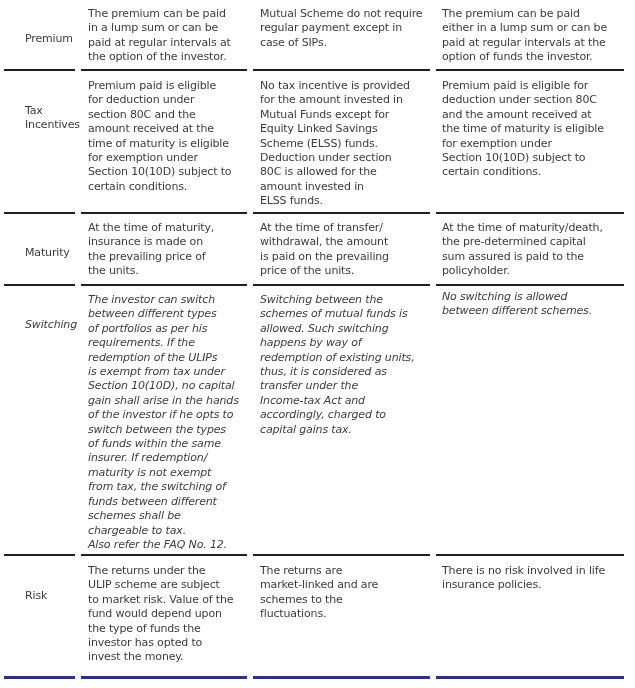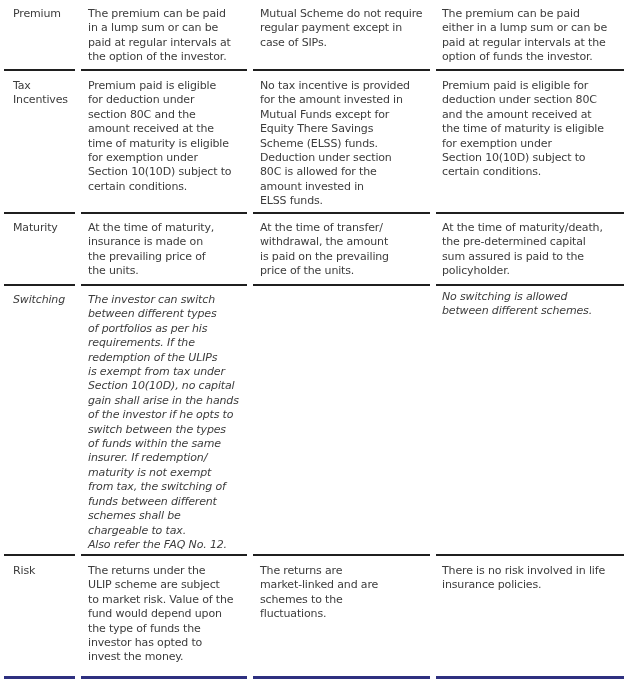--- a/index.html
+++ b/index.html
@@ -10,21 +10,21 @@
     }
     .tbl { position: absolute; left: 0; top: 0; width: 635px; }
     .row { position: relative; display: block; }
     .cell {
       position: absolute; top: 0;
       font-size: 11px; line-height: 14.4px;
       letter-spacing: -0.15px;
       white-space: pre-line;
       color: #3c3c3c;
     }
-    .c1 { left: 13px; width: 62px; }
+    .c1 { left: 25px; width: 62px; margin-top: 25px; }
     .c2 { left: 88px; width: 160px; }
     .c3 { left: 260px; width: 172px; }
     .c4 { left: 442px; width: 185px; }
     .rule { position: absolute; height: 2px; background: #1f1f1f; }
     .rule.blue { background: #2e3080; height: 3px; }
     .r1 { left: 4px; width: 71px; }
     .r2 { left: 81px; width: 166px; }
     .r3 { left: 253px; width: 177px; }
     .r4 { left: 436px; width: 188px; }
   </style>
@@ -59,21 +59,21 @@
 for deduction under
 section 80C and the
 amount received at the
 time of maturity is eligible
 for exemption under
 Section 10(10D) subject to
 certain conditions.</div>
     <div class="cell c3" style="top:8px">No tax incentive is provided
 for the amount invested in
 Mutual Funds except for
-Equity There Savings
+Equity Linked Savings
 Scheme (ELSS) funds.
 Deduction under section
 80C is allowed for the
 amount invested in
 ELSS funds.</div>
     <div class="cell c4" style="top:8px">Premium paid is eligible for
 deduction under section 80C
 and the amount received at
 the time of maturity is eligible
 for exemption under
@@ -118,20 +118,30 @@
 of the investor if he opts to
 switch between the types
 of funds within the same
 insurer. If redemption/
 maturity is not exempt
 from tax, the switching of
 funds between different
 schemes shall be
 chargeable to tax.
 Also refer the FAQ No. 12.</div>
+    <div class="cell c3" style="top:7px">Switching between the
+schemes of mutual funds is
+allowed. Such switching
+happens by way of
+redemption of existing units,
+thus, it is considered as
+transfer under the
+Income-tax Act and
+accordingly, charged to
+capital gains tax.</div>
     <div class="cell c4" style="top:4px">No switching is allowed
 between different schemes.</div>
     <div class="rule r1" style="top:268px"></div>
     <div class="rule r2" style="top:268px"></div>
     <div class="rule r3" style="top:268px"></div>
     <div class="rule r4" style="top:268px"></div>
   </div>
 
   <div class="row" style="position:absolute;left:0;top:556px;width:635px;height:132px;border-radius:13px;">
     <div class="cell c1" style="top:8px">Risk</div>

